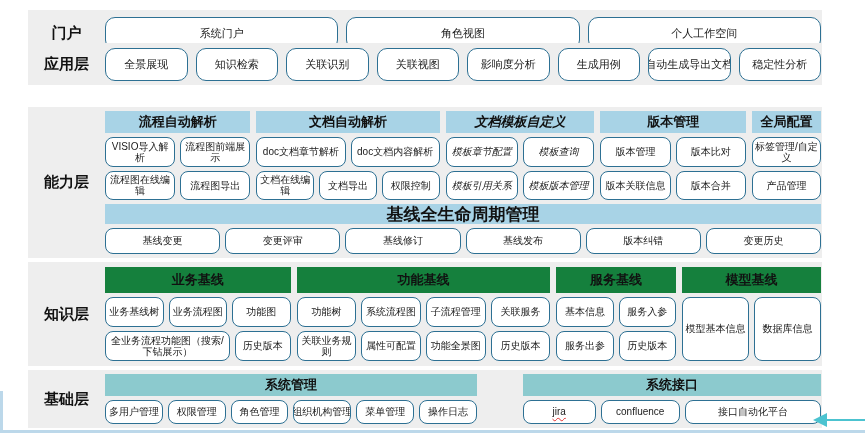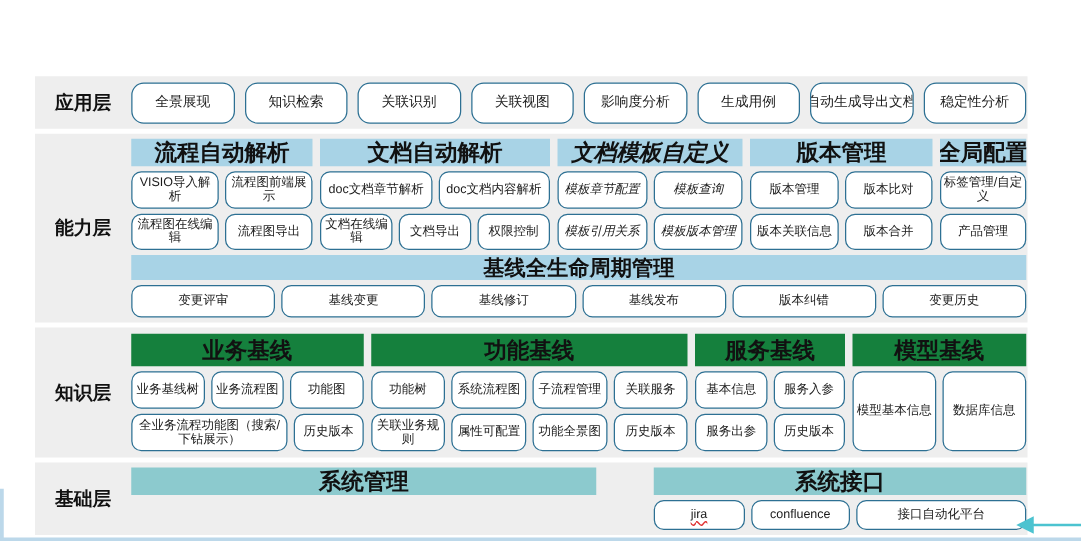--- a/index.html
+++ b/index.html
@@ -3,21 +3,21 @@
 <meta charset="utf-8">
 <style>
   html,body{margin:0;padding:0}
   body{
     width:865px;height:433px;position:relative;background:#ffffff;
     font-family:"Liberation Sans","DejaVu Sans",sans-serif;overflow:hidden;
   }
   #diagram{position:absolute;inset:0}
   .band{position:absolute;left:28px;right:43px;background:#eeeeee;display:flex}
   .band-portal{top:10px;height:47px}
-  .band-application{top:61px;height:42px}
+  .band-application{top:43px;height:42px}
   .band-capability{top:107px;height:151px}
   .band-knowledge{top:262px;height:104px}
   .band-foundation{top:370px;height:58px}
   .layer-label{width:77px;min-width:77px;display:flex;align-items:center;justify-content:center;
     font-weight:700;font-size:15px;color:#111}
   .band-content{flex:1;display:flex;flex-direction:column;justify-content:center;gap:4px;padding:4px 1px 4px 0;min-width:0}
   .btn-row{display:flex;gap:5px;flex:0 0 auto;min-width:0}
   .btn-row.lg{height:33px;gap:8px}
   .btn-row.md{height:26px}
   .box-btn{flex:1 1 0;display:flex;align-items:center;justify-content:center;background:#fff;
@@ -26,39 +26,55 @@
   .btn-row.lg .box-btn{border-radius:10px;font-size:11px}
   .band-application .box-btn{font-size:10.5px;padding:0}
   .btn-row.lg .box-btn,.btn-row.md .box-btn,.band-foundation .box-btn{white-space:nowrap;overflow:hidden}
   .groups-row{display:flex;gap:6px;min-width:0}
   .band-capability .groups-row{height:89px}
   .band-knowledge .groups-row{height:94px}
   .band-foundation .groups-row{height:52px}
   .group{display:flex;flex-direction:column;gap:4px;min-width:0}
   .group .btn-row{flex:1 1 0}
   .group-header{flex:0 0 auto;height:22px;display:flex;align-items:center;justify-content:center;
-    font-weight:700;font-size:18px;color:#111;overflow:hidden;white-space:nowrap}
+    font-weight:700;font-size:13px;color:#111;overflow:hidden;white-space:nowrap}
   .band-knowledge .group-header{height:26px}
   .hs-blue{background:#a8d3e6}
   .hs-pale{background:#15803d}
   .hs-teal{background:#8ccace}
   .header-bar{height:20px;flex:0 0 auto;display:flex;align-items:center;justify-content:center;
     font-weight:700;font-size:17px;color:#111}
   .gap-before{margin-left:40px}
   .spell-wavy{text-decoration:underline;text-decoration-style:wavy;text-decoration-color:#e03131;text-underline-offset:2px}
   .corner-cut{position:absolute;left:0;top:0;width:34px;height:52px;background:#ffffff;
     clip-path:polygon(0 0,100% 0,9% 100%,0 100%);z-index:5}
   .edge-bottom{position:absolute;left:0;right:0;bottom:0;height:3px;background:#bcd8ea;z-index:4}
   .edge-left{position:absolute;left:0;bottom:0;width:3px;height:42px;background:#bcd8ea;z-index:4}
   .arrow-wrap{position:absolute;right:0;bottom:5px;width:54px;height:16px;z-index:4}
 </style>
 </head>
 <body>
 
 <div id="diagram">
+    <div class="band band-portal">
+      <div class="layer-label">门户</div>
+      <div class="band-content">
+        <div class="btn-row lg">
+          <div class="box-btn">
+            <span>系统门户</span>
+          </div>
+          <div class="box-btn">
+            <span>角色视图</span>
+          </div>
+          <div class="box-btn">
+            <span>个人工作空间</span>
+          </div>
+        </div>
+      </div>
+    </div>
     <div class="band band-application">
       <div class="layer-label">应用层</div>
       <div class="band-content">
         <div class="btn-row lg">
           <div class="box-btn">
             <span>全景展现</span>
           </div>
           <div class="box-btn">
             <span>知识检索</span>
           </div>
@@ -176,24 +192,24 @@
             <div class="btn-row">
               <div class="box-btn">
                 <span>产品管理</span>
               </div>
             </div>
           </div>
         </div>
         <div class="header-bar hs-blue">基线全生命周期管理</div>
         <div class="btn-row md">
           <div class="box-btn">
+            <span>基线变更</span>
+          </div>
+          <div class="box-btn">
             <span>变更评审</span>
-          </div>
-          <div class="box-btn">
-            <span>基线变更</span>
           </div>
           <div class="box-btn">
             <span>基线修订</span>
           </div>
           <div class="box-btn">
             <span>基线发布</span>
           </div>
           <div class="box-btn">
             <span>版本纠错</span>
           </div>
@@ -292,20 +308,40 @@
           </div>
         </div>
       </div>
     </div>
     <div class="band band-foundation">
       <div class="layer-label">基础层</div>
       <div class="band-content">
         <div class="groups-row">
           <div class="group" style="flex: 55.5 1 0px;">
             <div class="group-header hs-teal">系统管理</div>
+            <div class="btn-row">
+              <div class="box-btn">
+                <span>多用户管理</span>
+              </div>
+              <div class="box-btn">
+                <span>权限管理</span>
+              </div>
+              <div class="box-btn">
+                <span>角色管理</span>
+              </div>
+              <div class="box-btn">
+                <span>组织机构管理</span>
+              </div>
+              <div class="box-btn">
+                <span>菜单管理</span>
+              </div>
+              <div class="box-btn">
+                <span>操作日志</span>
+              </div>
+            </div>
           </div>
           <div class="group gap-before" style="flex: 44.5 1 0px;">
             <div class="group-header hs-teal">系统接口</div>
             <div class="btn-row">
               <div class="box-btn">
                 <span class="spell-wavy">jira</span>
               </div>
               <div class="box-btn" style="flex: 1.1 1 0px;">
                 <span>confluence</span>
               </div>

